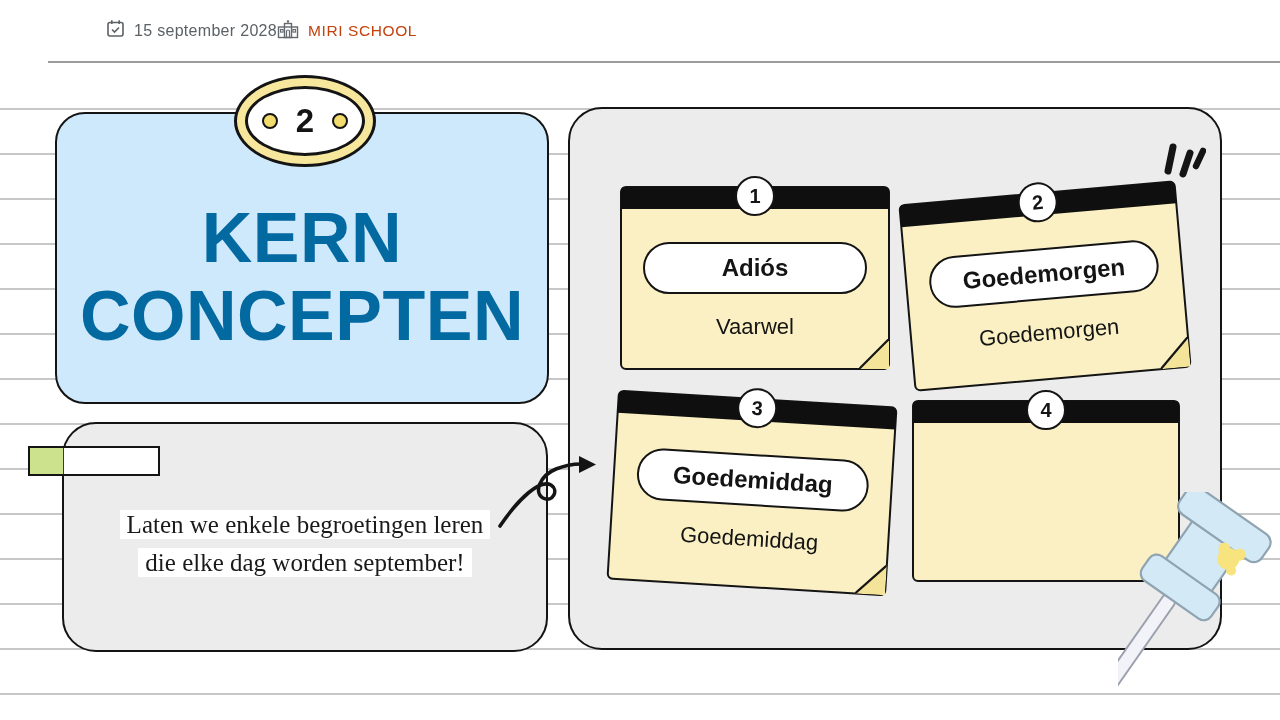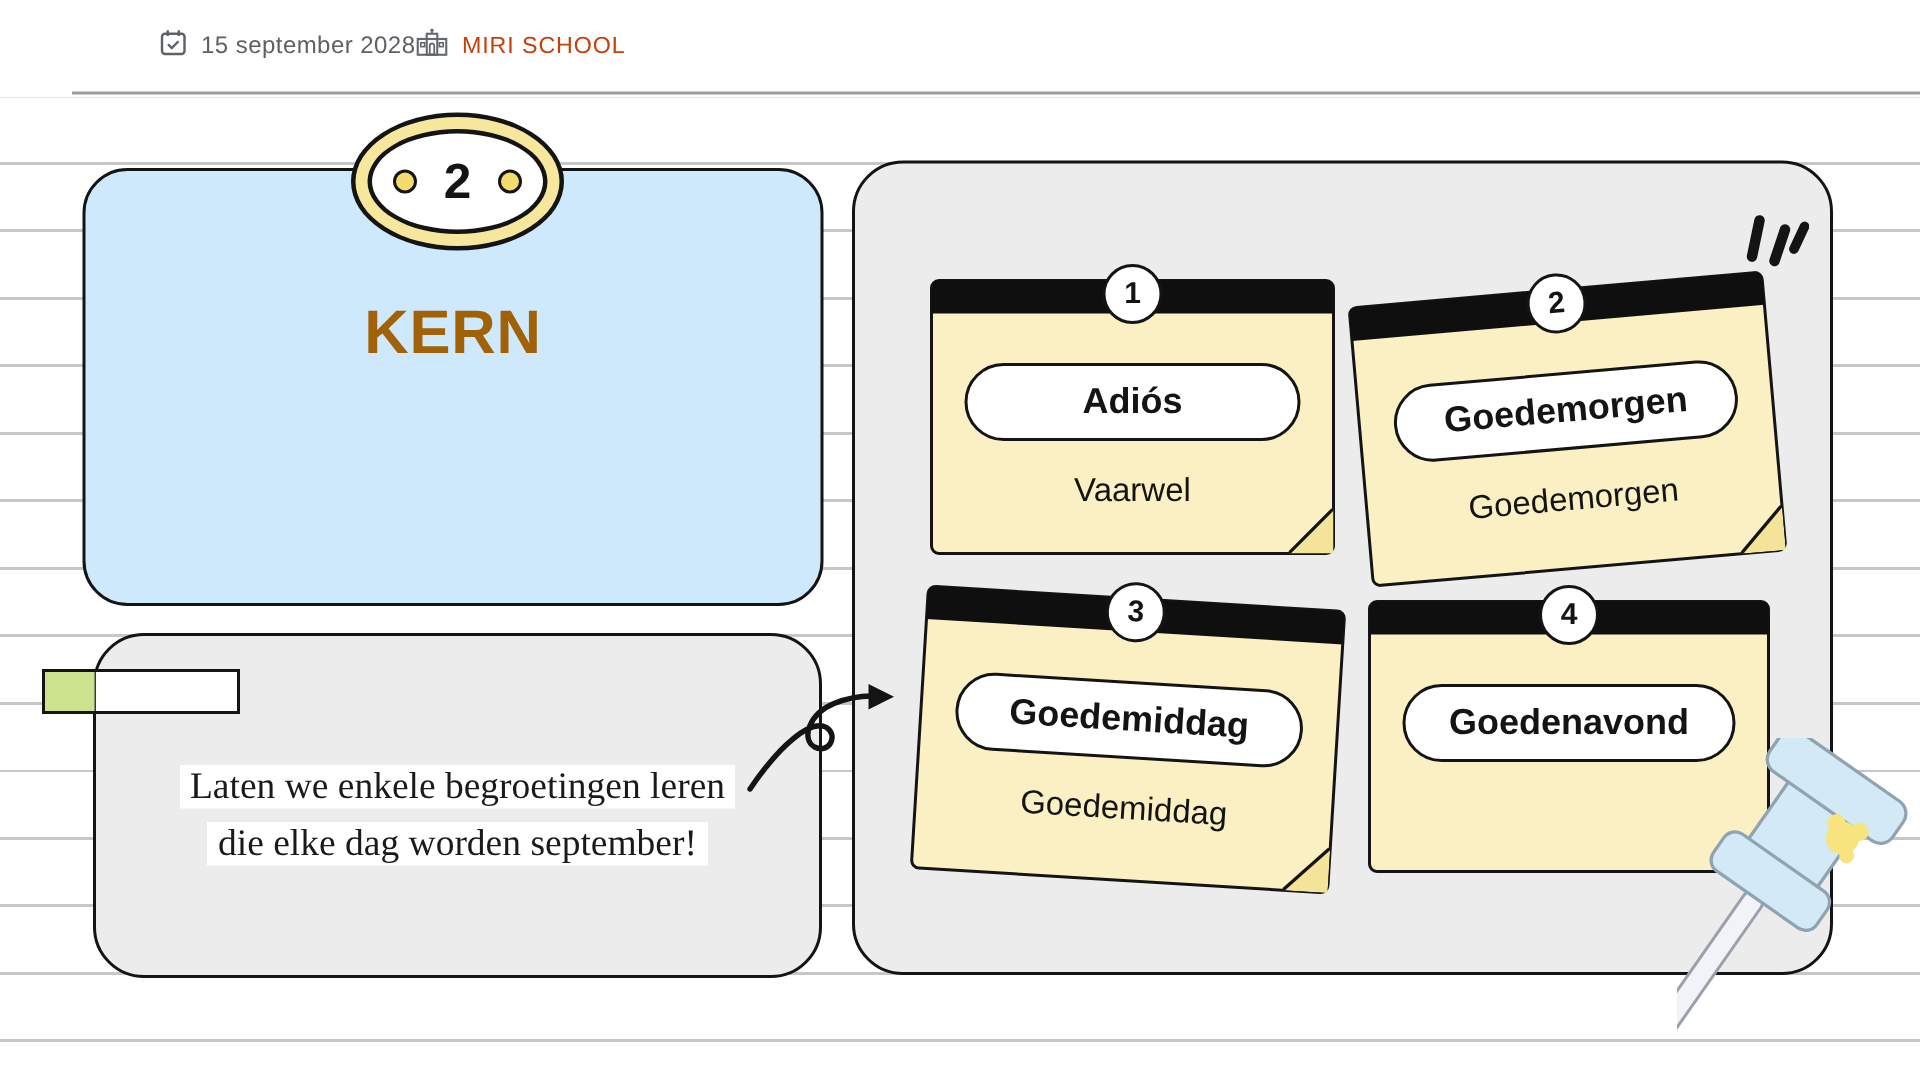--- a/index.html
+++ b/index.html
@@ -16,22 +16,22 @@
           border-bottom:2px solid #9c9c9c;display:flex;align-items:center;
           justify-content:flex-start;padding:0 58px;box-sizing:border-box;z-index:4;margin-left:48px;}
   .h-group{display:flex;align-items:center;gap:9px;}
   .h-date{font-size:16px;color:#5c6166;letter-spacing:.3px;}
   .h-school{font-size:15.5px;color:#c2410c;letter-spacing:.6px;}
 
   
   .title-card{position:absolute;left:55px;top:112px;width:494px;height:292px;
               background:#cfe9fc;border:2.5px solid #141414;border-radius:30px;
               z-index:2;box-sizing:border-box;text-align:center;}
-  .title-text{margin-top:85px;font-size:41px;font-weight:bold;letter-spacing:.5px;
-              line-height:1.12;color:#a16207;}
+  .title-text{margin-top:85px;font-size:70px;font-weight:bold;letter-spacing:.5px;
+              line-height:1.12;color:#0369a1;}
 
   
   .oval-badge{position:absolute;left:234px;top:75px;width:136px;height:86px;
               background:#f6e79c;border:3px solid #141414;border-radius:50%;z-index:3;}
   .oval-inner{position:absolute;left:8px;right:8px;top:8px;bottom:8px;background:#fff;
               border:3px solid #141414;border-radius:50%;display:flex;align-items:center;
               justify-content:center;font-size:33px;font-weight:bold;}
   .oval-dot{position:absolute;top:50%;transform:translateY(-50%);width:12px;height:12px;
             background:#f2dc6d;border:2.5px solid #141414;border-radius:50%;}
   .dot-l{left:14px;} .dot-r{right:14px;}
@@ -105,20 +105,21 @@
           <line x1="9.8" y1="2.2" x2="12.2" y2="2.2" stroke="#63686e" stroke-width="1.2"></line>
         </svg>
       </span>
       <span class="h-school">MIRI SCHOOL</span>
     </div>
   </div>
 
   <div class="title-card">
     <div class="title-text">
       <div>KERN</div>
+      <div>CONCEPTEN</div>
     </div>
   </div>
 
   <div class="oval-badge">
     <div class="oval-inner">
       <span class="oval-dot dot-l"></span>
       <span>2</span>
       <span class="oval-dot dot-r"></span>
     </div>
   </div>
@@ -186,21 +187,20 @@
       <svg width="30" height="30" viewBox="0 0 30 30">
           <path d="M30,0 L0,30 L30,30 Z" fill="#f4e49a"></path>
           <line x1="30" y1="0" x2="0" y2="30" stroke="#141414" stroke-width="2.2"></line>
         </svg>
     </div>
   </div>
 
   <div class="note n4">
     <div class="note-bar"></div>
     <div class="note-badge">4</div>
-    <div class="note-pill">Goedenavond</div>
     <div class="note-fold">
       <svg width="30" height="30" viewBox="0 0 30 30">
           <path d="M30,0 L0,30 L30,30 Z" fill="#f4e49a"></path>
           <line x1="30" y1="0" x2="0" y2="30" stroke="#141414" stroke-width="2.2"></line>
         </svg>
     </div>
   </div>
 
   <div class="pin-wrap">
     <svg width="160" height="228" viewBox="0 0 160 228" fill="none">

